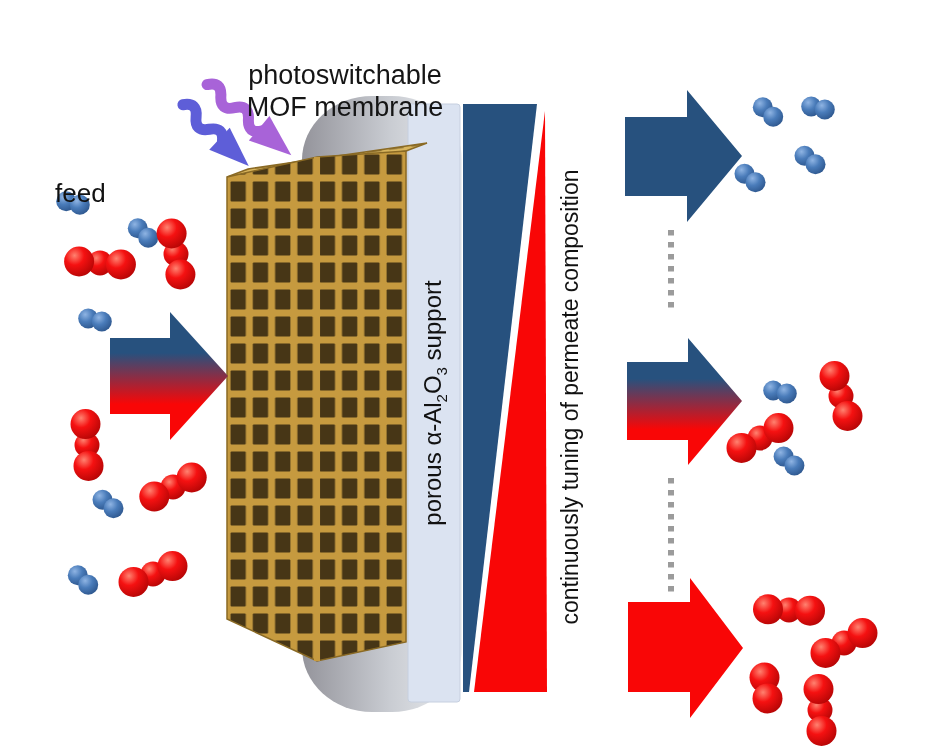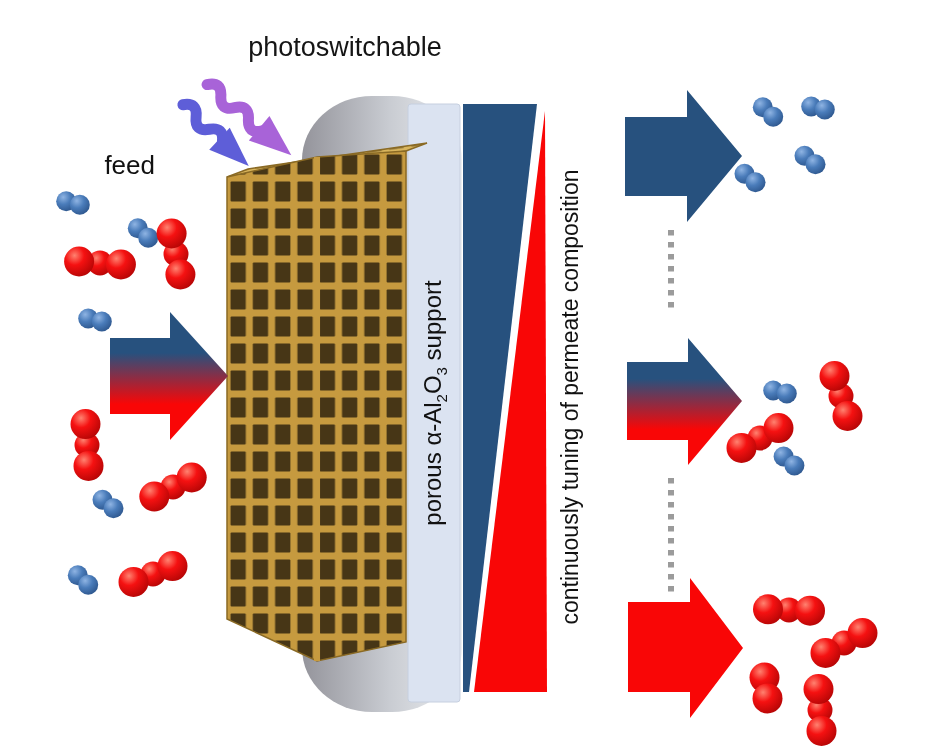--- a/index.html
+++ b/index.html
@@ -4,26 +4,26 @@
 <style>
   html,body{margin:0;padding:0;background:#fff;}
   #canvas{
     position:relative;
     width:926px;height:754px;
     background:#ffffff;
     overflow:hidden;
     font-family:"Liberation Sans", sans-serif;
   }
   svg{position:absolute;left:0;top:0;}
-  .label{position:absolute;color:#111;white-space:nowrap;}
+  .label{position:absolute;color:#111;white-space:nowrap;margin-top:28px;}
   .title{
     left:195px;top:32px;width:300px;
     text-align:center;font-size:27px;line-height:1.18;color:#151515;
   }
-  .feed-label{left:55px;top:150px;width:100px;text-align:right;font-size:26px;}
+  .feed-label{left:55px;top:150px;width:100px;text-align:left;font-size:26px;}
   .permeate-label{left:728px;top:62px;width:140px;text-align:center;font-size:25px;}
   .vlabel{
     position:absolute;text-align:center;color:#111;
     transform:rotate(-90deg);
   }
   .support-label{
     left:133px;top:377px;width:600px;height:52px;line-height:52px;
     font-size:24px;transform-origin:center;transform:rotate(-90deg);
   }
   .support-label sub{font-size:15px;}
@@ -207,18 +207,19 @@
         <g>
           <circle cx="820.0" cy="710.0" r="12.5" fill="url(#sph-red)"></circle>
           <circle cx="818.5" cy="689.1" r="15" fill="url(#sph-red)"></circle>
           <circle cx="821.5" cy="730.9" r="15" fill="url(#sph-red)"></circle>
         </g>
       </g>
   </svg>
 
   <div class="label title">
     <div>photoswitchable</div>
+    <div>MOF membrane</div>
   </div>
   <div class="label feed-label">feed</div>
   <div class="vlabel support-label"><span>porous α-Al</span><sub>2</sub><span>O</span><sub>3</sub><span> support</span></div>
   <div class="vlabel tuning-label">continuously tuning of permeate composition</div>
 
 </div>
 
 </body></html>

